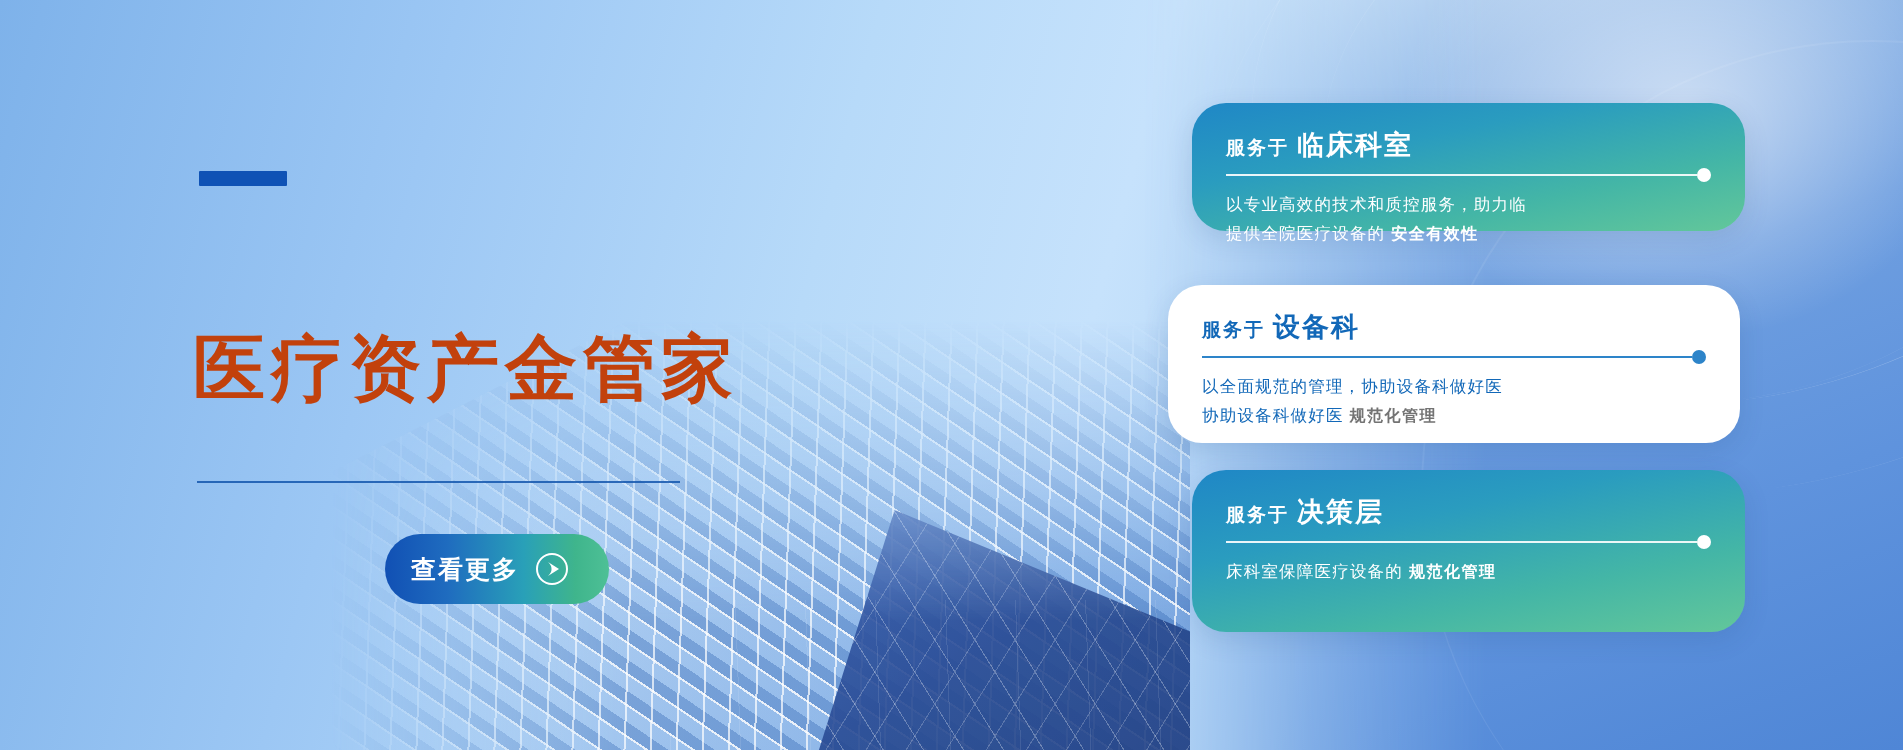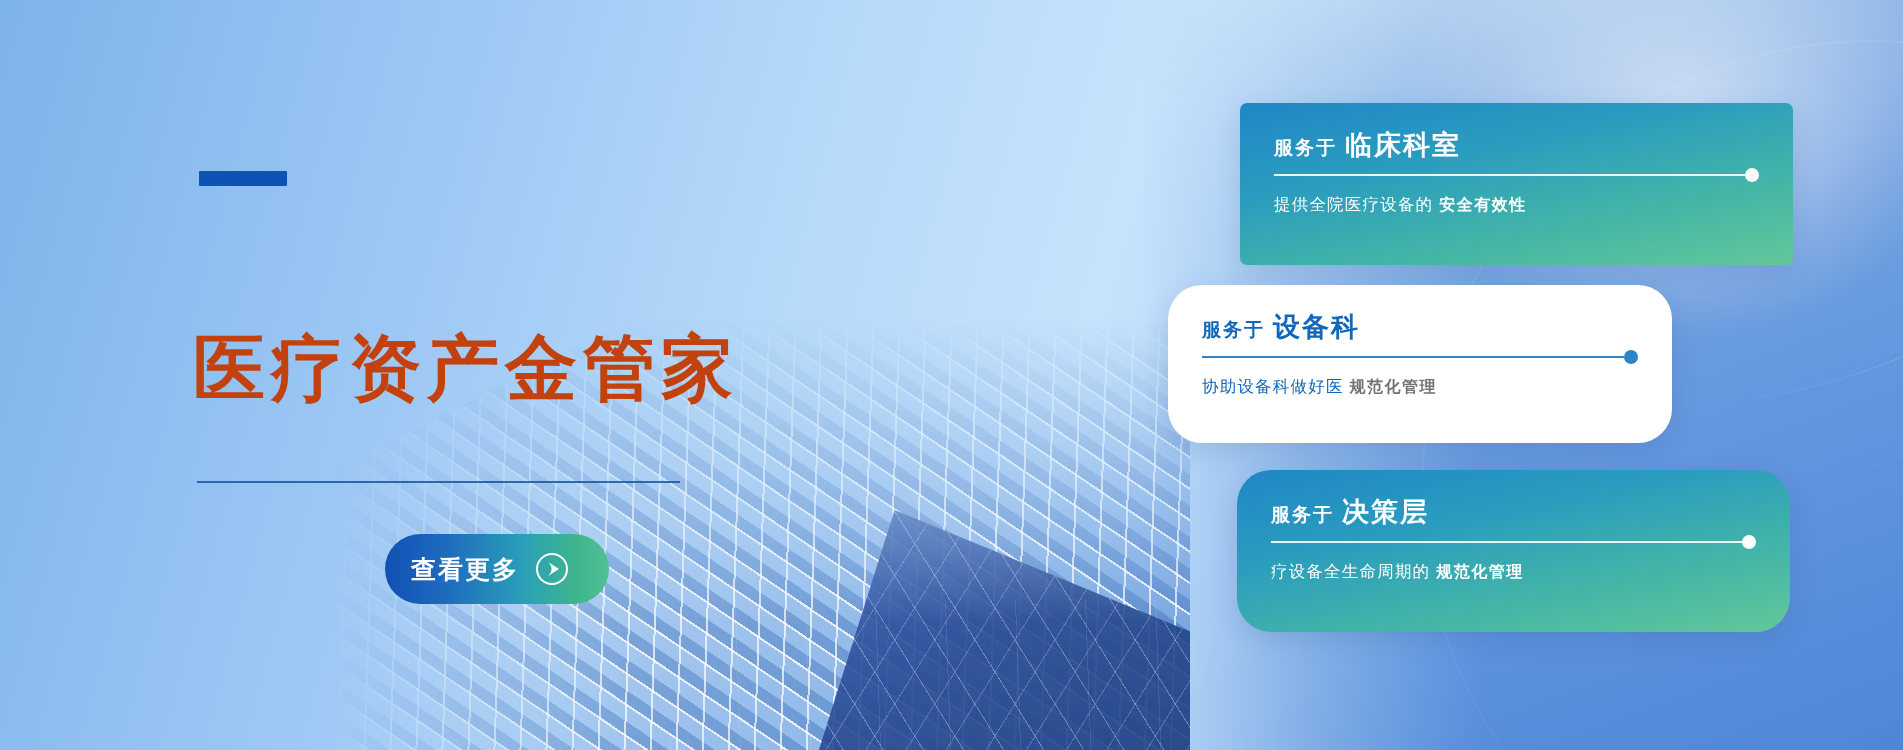--- a/index.html
+++ b/index.html
@@ -99,23 +99,23 @@
     border-radius:34px;padding:26px 34px 24px 34px;
     box-shadow:0 8px 26px rgba(26,70,130,.14);
   }
   .card.grad{
     background:linear-gradient(168deg,#1f87c6 0%,#2a9cbf 34%,#44b6a6 70%,#63c79a 100%);
     color:#ffffff;
   }
   .card.plain{
     background:#ffffff;color:#1268b8;
   }
-  .card1{left:1240px;top:103px;width:553px;height:162px;border-radius:7px;}
-  .card2{left:1168px;top:285px;width:504px;height:158px;}
-  .card3{left:1192px;top:470px;width:553px;height:162px;margin-left:45px;}
+  .card1{left:1192px;top:103px;width:553px;height:128px;}
+  .card2{left:1168px;top:285px;width:572px;height:158px;}
+  .card3{left:1192px;top:470px;width:553px;height:162px;}
 
   .card-title{font-size:22px;font-weight:700;letter-spacing:1px;line-height:1.2;white-space:nowrap;}
   .card-title .lead{font-size:19px;letter-spacing:2px;margin-right:8px;}
   .card-title .strong{font-size:27px;font-weight:700;letter-spacing:2px;}
 
   .card-divider{position:relative;height:2px;margin:13px 0 14px 0;}
   .card-divider .line{position:absolute;left:0;right:14px;top:0;height:1.6px;}
   .card-divider .dot{position:absolute;right:0;top:-6px;width:14px;height:14px;border-radius:50%;}
   .card.grad .card-divider .line{background:rgba(255,255,255,.9);}
   .card.grad .card-divider .dot{background:#ffffff;}
@@ -166,50 +166,52 @@
 
     <div class="card grad card1">
       <div class="card-title">
         <span class="lead">服务于</span><span class="strong">临床科室</span>
       </div>
       <div class="card-divider">
         <span class="line"></span>
         <span class="dot"></span>
       </div>
       <div class="card-body">
+        <div>以专业高效的技术和质控服务，助力临</div>
         <div>
           <span>提供全院医疗设备的</span><span class="hl">安全有效性</span>
         </div>
       </div>
     </div>
 
     <div class="card plain card2">
       <div class="card-title">
         <span class="lead">服务于</span><span class="strong">设备科</span>
       </div>
       <div class="card-divider">
         <span class="line"></span>
         <span class="dot"></span>
       </div>
       <div class="card-body">
+        <div>以全面规范的管理，协助设备科做好医</div>
         <div>
           <span>协助设备科做好医</span><span class="hl">规范化管理</span>
         </div>
       </div>
     </div>
 
     <div class="card grad card3">
       <div class="card-title">
         <span class="lead">服务于</span><span class="strong">决策层</span>
       </div>
       <div class="card-divider">
         <span class="line"></span>
         <span class="dot"></span>
       </div>
       <div class="card-body">
         <div>
-          <span>疗设备全生命周期的</span><span class="hl">规范化管理</span>
+          <span>床科室保障医疗设备的</span><span class="hl">规范化管理</span>
         </div>
       </div>
     </div>
 
   </div>
 </div>
 
 </body></html>

